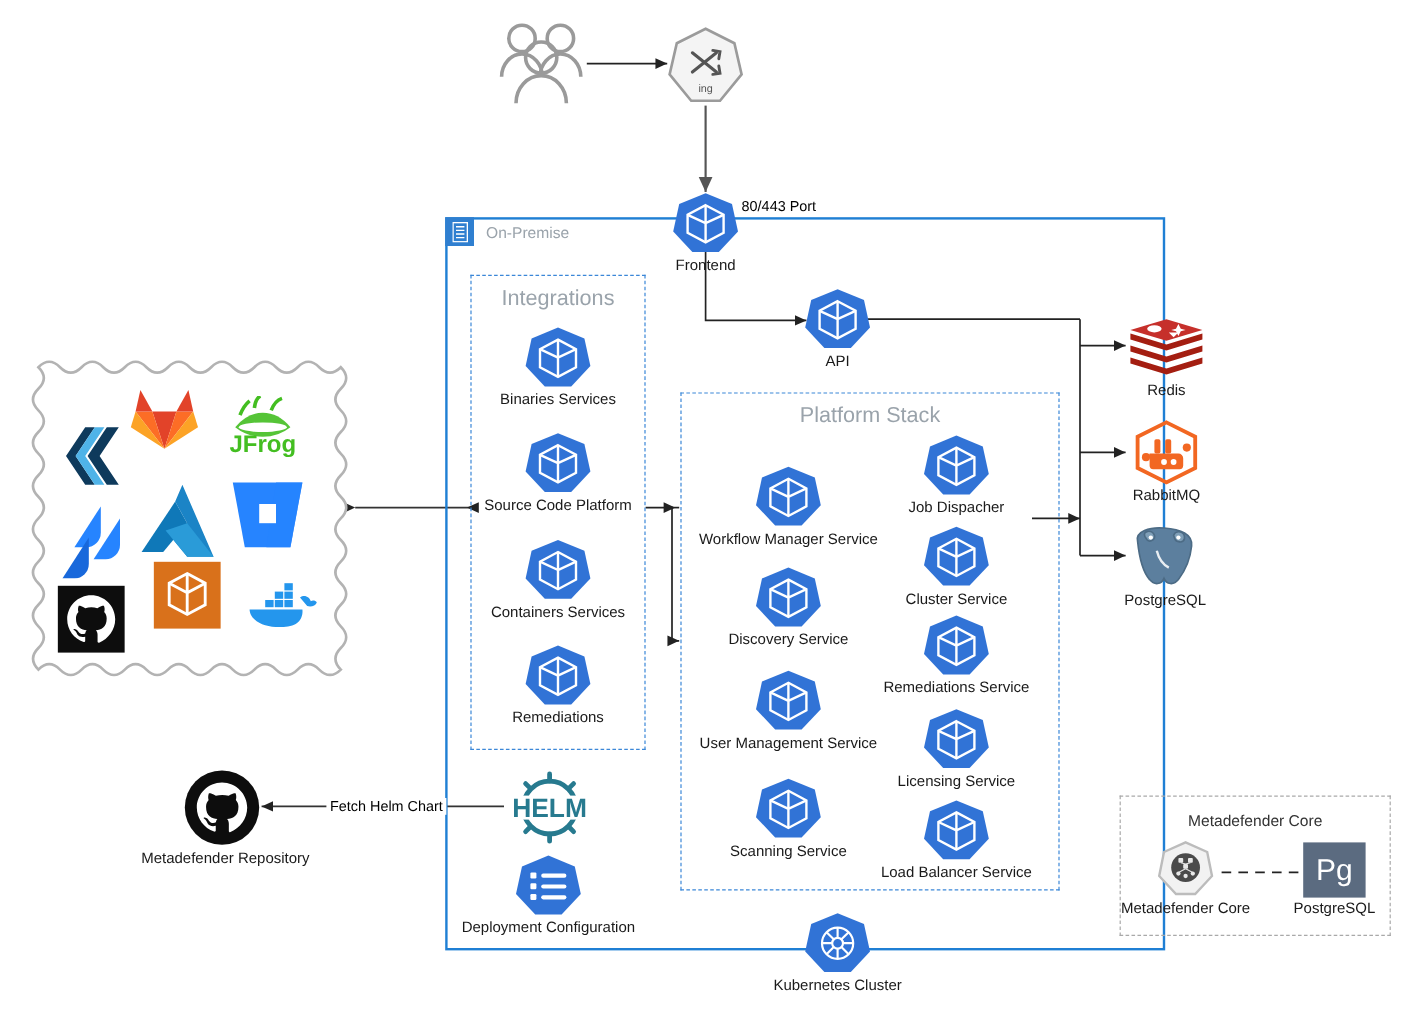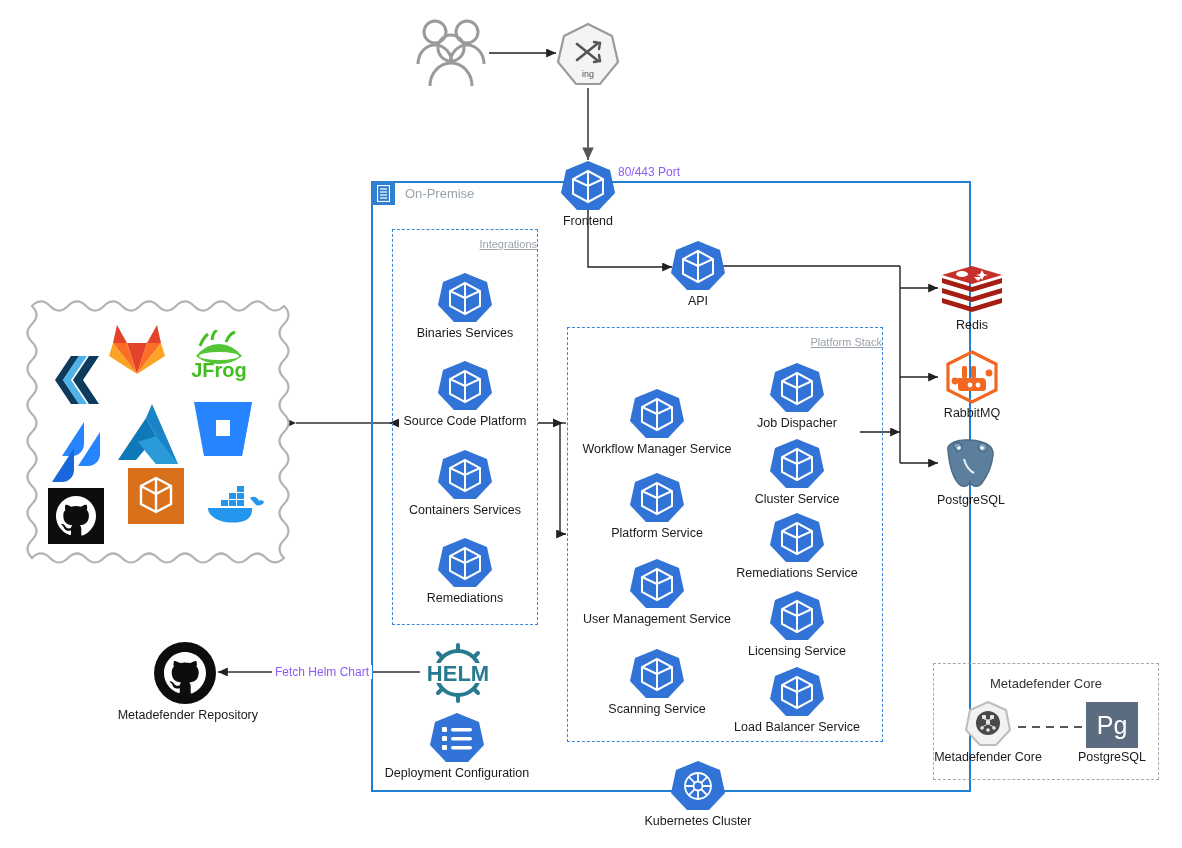--- a/index.html
+++ b/index.html
@@ -54,24 +54,23 @@
   }
 
   .dashgroup {
     position: absolute;
     border: 1.5px dashed #3b87d8;
     background: transparent;
   }
   .dashgroup > .title {
     position: absolute;
     top: 8px; left: 0; right: 0;
-    text-align: right;
-    font-size: 11px;
+    text-align: center;
+    font-size: 18px;
     color: #9aa3ab;
-    text-decoration: underline;
   }
 
   .graygroup {
     position: absolute;
     border: 1.5px dashed #a9a9a9;
     background: transparent;
   }
   .graygroup > .title {
     position: absolute;
     top: 12px; left: 0; right: 0;
@@ -83,21 +82,21 @@
   
   .cloudbox {
     position: absolute;
     background: transparent;
   }
 
   
   .edgelabel {
     position: absolute;
     font-size: 12px;
-    color: #8b5cf6;
+    color: #000000;
     background: #ffffff;
     padding: 0 3px;
     white-space: nowrap;
   }
 
   svg.wires { position:absolute; left:0; top:0; width:1182px; height:848px; pointer-events:none; }
 
   .pgbox {
     width: 52px; height: 46px;
     background: #5b6b80;
@@ -280,21 +279,21 @@
   </div>
 
   <div class="node" style="left:627px; top:472px; width:60px;">
     <svg class="icon" width="60" height="52" viewBox="0 0 60 52">
       <polygon points="30,1 52,10 57,33 41,50 19,50 3,33 8,10" fill="#3173D6"></polygon>
       <g fill="none" stroke="#ffffff" stroke-width="2">
         <path d="M30,11 L45,19 L45,34 L30,42 L15,34 L15,19 Z"></path>
         <path d="M30,11 L30,26 L45,19 M30,26 L15,19 M30,26 L30,42"></path>
       </g>
     </svg>
-    <div class="label" style="margin-left:-30px; margin-right:-30px;">Platform Service</div>
+    <div class="label" style="margin-left:-30px; margin-right:-30px;">Discovery Service</div>
   </div>
 
   <div class="node" style="left:627px; top:558px; width:60px;">
     <svg class="icon" width="60" height="52" viewBox="0 0 60 52">
       <polygon points="30,1 52,10 57,33 41,50 19,50 3,33 8,10" fill="#3173D6"></polygon>
       <g fill="none" stroke="#ffffff" stroke-width="2">
         <path d="M30,11 L45,19 L45,34 L30,42 L15,34 L15,19 Z"></path>
         <path d="M30,11 L30,26 L45,19 M30,26 L15,19 M30,26 L30,42"></path>
       </g>
     </svg>

